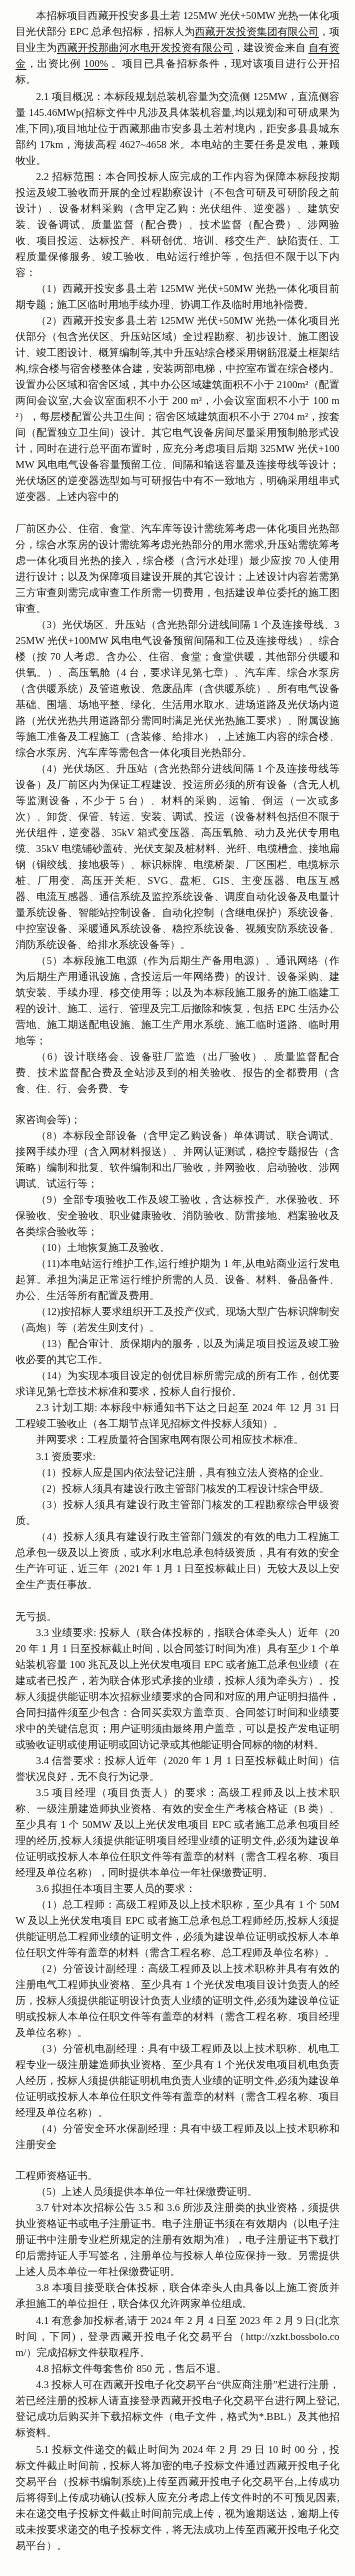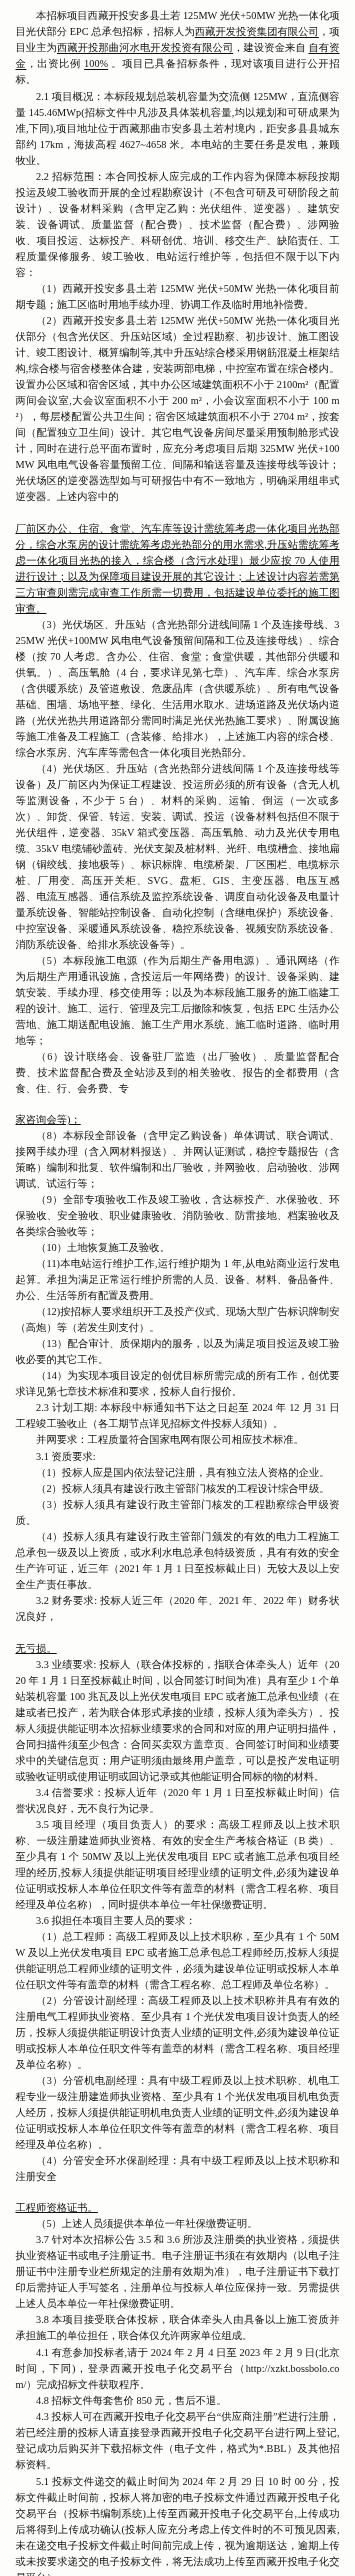--- a/index.html
+++ b/index.html
@@ -30,21 +30,21 @@
     margin:1px 0;
   }
   .para{
     font-size:10.3px;
     line-height:16px;
     text-align:justify;
     text-indent:2em;
     margin:0;
     word-break:break-all;
   }
-  .para.cont{text-indent:0;text-decoration:underline;}
+  .para.cont{text-indent:0;}
   .para .ul{text-decoration:underline;text-underline-offset:2.1px;}
   .pagegap{height:15.5px;}
 </style>
 </head>
 <body>
 
 <div class="page">
 
   <div>
       <div class="doc-title"></div>
@@ -71,21 +71,20 @@
       <p class="para">（13）配合审计、质保期内的服务，以及为满足项目投运及竣工验收必要的其它工作。</p>
       <p class="para">（14）为实现本项目设定的创优目标所需完成的所有工作，创优要求详见第七章技术标准和要求，投标人自行报价。</p>
       <p class="para">2.3 计划工期: 本标段中标通知书下达之日起至 2024 年 12 月 31 日工程竣工验收止（各工期节点详见招标文件投标人须知）。</p>
       <p class="para">并网要求：工程质量符合国家电网有限公司相应技术标准。</p>
       <div class="heading"></div>
       <p class="para">3.1 资质要求:</p>
       <p class="para">（1）投标人应是国内依法登记注册，具有独立法人资格的企业。</p>
       <p class="para">（2）投标人须具有建设行政主管部门核发的工程设计综合甲级。</p>
       <p class="para">（3）投标人须具有建设行政主管部门核发的工程勘察综合甲级资质。</p>
       <p class="para">（4）投标人须具有建设行政主管部门颁发的有效的电力工程施工总承包一级及以上资质，或水利水电总承包特级资质，具有有效的安全生产许可证，近三年（2021 年 1 月 1 日至投标截止日）无较大及以上安全生产责任事故。</p>
-      <p class="para">3.2 财务要求: 投标人近三年（2020 年、2021 年、2022 年）财务状况良好，</p>
       <div class="pagegap"></div>
       <p class="para cont">无亏损。</p>
       <p class="para">3.3 业绩要求: 投标人（联合体投标的，指联合体牵头人）近年（2020 年 1 月 1 日至投标截止时间，以合同签订时间为准）具有至少 1 个单站装机容量 100 兆瓦及以上光伏发电项目 EPC 或者施工总承包业绩（在建或者已投产，若为联合体形式承接的业绩，投标人须为牵头方）。投标人须提供能证明本次招标业绩要求的合同和对应的用户证明扫描件，合同扫描件须至少包含：合同买卖双方盖章页、合同签订时间和业绩要求中的关键信息页；用户证明须由最终用户盖章，可以是投产发电证明或验收证明或使用证明或回访记录或其他能证明合同标的物的材料。</p>
       <p class="para">3.4 信誉要求：投标人近年（2020 年 1 月 1 日至投标截止时间）信誉状况良好，无不良行为记录。</p>
       <p class="para">3.5 项目经理（项目负责人）的要求：高级工程师及以上技术职称、一级注册建造师执业资格、有效的安全生产考核合格证（B 类）、至少具有 1 个 50MW 及以上光伏发电项目 EPC 或者施工总承包项目经理的经历,投标人须提供能证明项目经理业绩的证明文件,必须为建设单位证明或投标人本单位任职文件等有盖章的材料（需含工程名称、项目经理及单位名称），同时提供本单位一年社保缴费证明。</p>
       <p class="para">3.6 拟担任本项目主要人员的要求：</p>
       <p class="para">（1）总工程师：高级工程师及以上技术职称，至少具有 1 个 50MW 及以上光伏发电项目 EPC 或者施工总承包总工程师经历,投标人须提供能证明总工程师业绩的证明文件，必须为建设单位证明或投标人本单位任职文件等有盖章的材料（需含工程名称、总工程师及单位名称）。</p>
       <p class="para">（2）分管设计副经理：高级工程师及以上技术职称并具有有效的注册电气工程师执业资格、至少具有 1 个光伏发电项目设计负责人的经历，投标人须提供能证明设计负责人业绩的证明文件,必须为建设单位证明或投标人本单位任职文件等有盖章的材料（需含工程名称、项目经理及单位名称）。</p>
       <p class="para">（3）分管机电副经理：具有中级工程师及以上技术职称、机电工程专业一级注册建造师执业资格、至少具有 1 个光伏发电项目机电负责人经历，投标人须提供能证明机电负责人业绩的证明文件,必须为建设单位证明或投标人本单位任职文件等有盖章的材料（需含工程名称、项目经理及单位名称）。</p>
       <p class="para">（4）分管安全环水保副经理：具有中级工程师及以上技术职称和注册安全</p>

